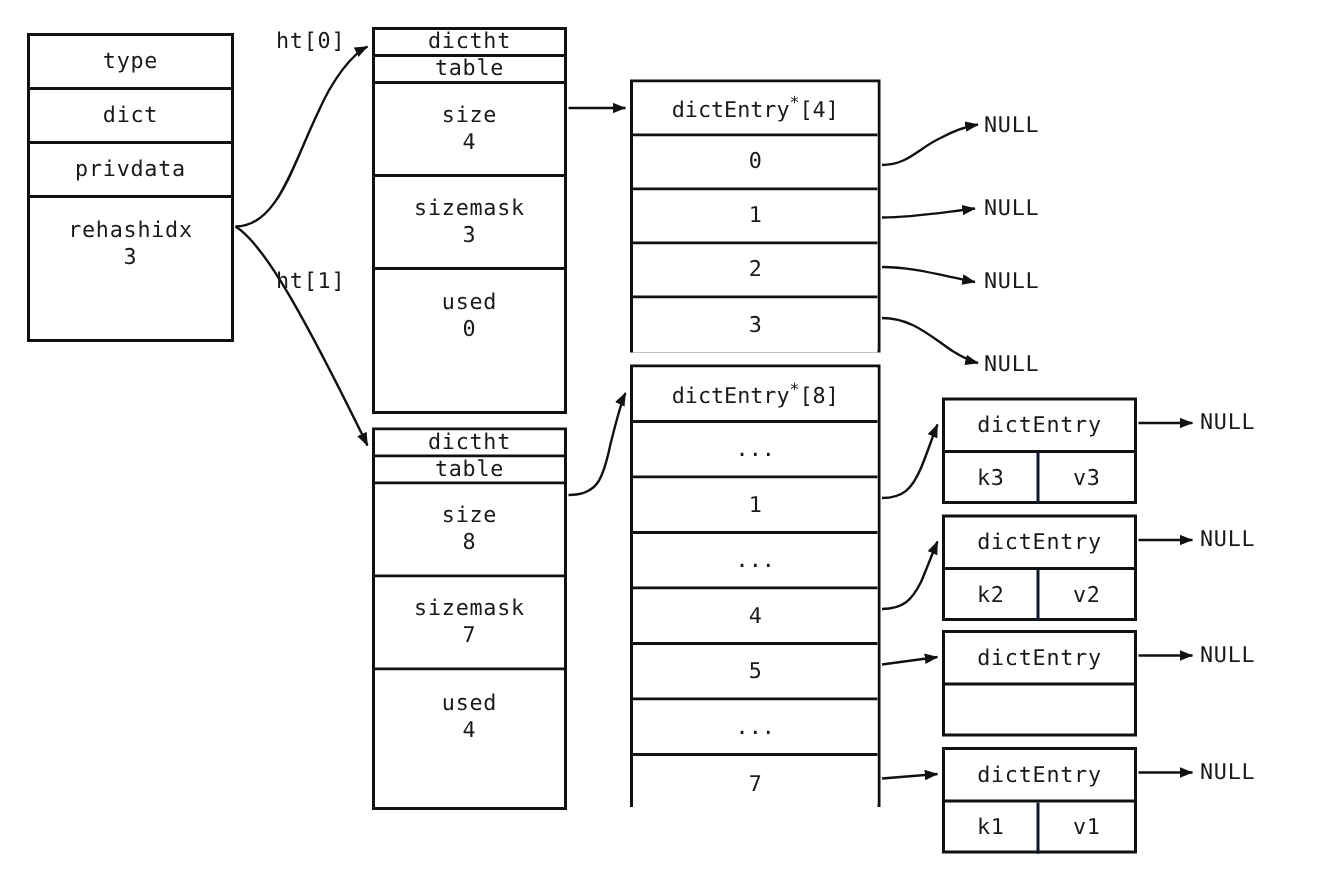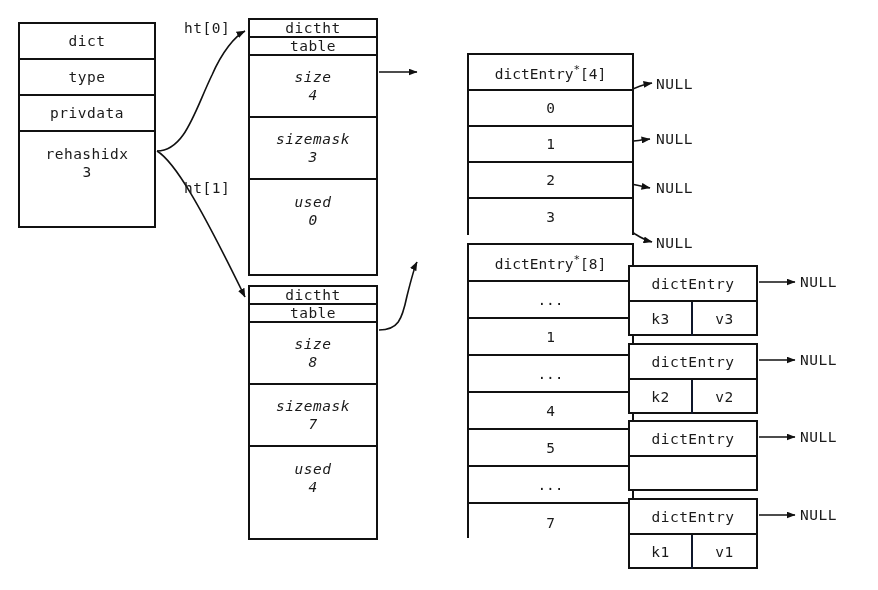--- a/index.html
+++ b/index.html
@@ -61,24 +61,24 @@
   
   #dict-box { left: 18px; top: 22px; width: 138px; height: 206px; }
   #dict-box .row { height: 36px; }
   #dict-box .row.two-line { height: 62px; }
 
   
   .dictht { left: 248px; width: 130px; }
   #dictht0 { top: 18px; height: 258px; }
   #dictht1 { top: 285px; height: 255px; }
   .dictht .row { height: 18px; }
-  .dictht .row.two-line { height: 62px; font-style: italic; }
-
-  
-  .array { left: 420px; width: 167px; margin-left: 47px; }
+  .dictht .row.two-line { height: 62px; }
+
+  
+  .array { left: 420px; width: 167px; }
   #table4 { top: 53px; height: 182px; }
   #table4 .row { height: 36px; }
   #table8 { top: 243px; height: 295px; }
   #table8 .row { height: 37px; text-align: right; }
   .array .hdr { font-size: 14.5px; }
   .array .idx { font-size: 14.5px; }
 
   
   .entry {
     position: absolute;
@@ -161,24 +161,24 @@
     <path d="M588,519 L625,516" fill="none" stroke="#111111" stroke-width="1.6" marker-end="url(#arrowhead)"></path>
 
     <path d="M759,282 L795,282" fill="none" stroke="#111111" stroke-width="1.6" marker-end="url(#arrowhead)"></path>
     <path d="M759,360 L795,360" fill="none" stroke="#111111" stroke-width="1.6" marker-end="url(#arrowhead)"></path>
     <path d="M759,437 L795,437" fill="none" stroke="#111111" stroke-width="1.6" marker-end="url(#arrowhead)"></path>
     <path d="M759,515 L795,515" fill="none" stroke="#111111" stroke-width="1.6" marker-end="url(#arrowhead)"></path>
   </svg>
 
   <div class="struct" id="dict-box">
     <div class="row">
+      <span class="lbl">type</span>
+    </div>
+    <div class="row">
       <span class="lbl">dict</span>
-    </div>
-    <div class="row">
-      <span class="lbl">type</span>
     </div>
     <div class="row">
       <span class="lbl">privdata</span>
     </div>
     <div class="row two-line">
       <span class="lbl">rehashidx</span>
       <span class="val">3</span>
     </div>
   </div>
 

